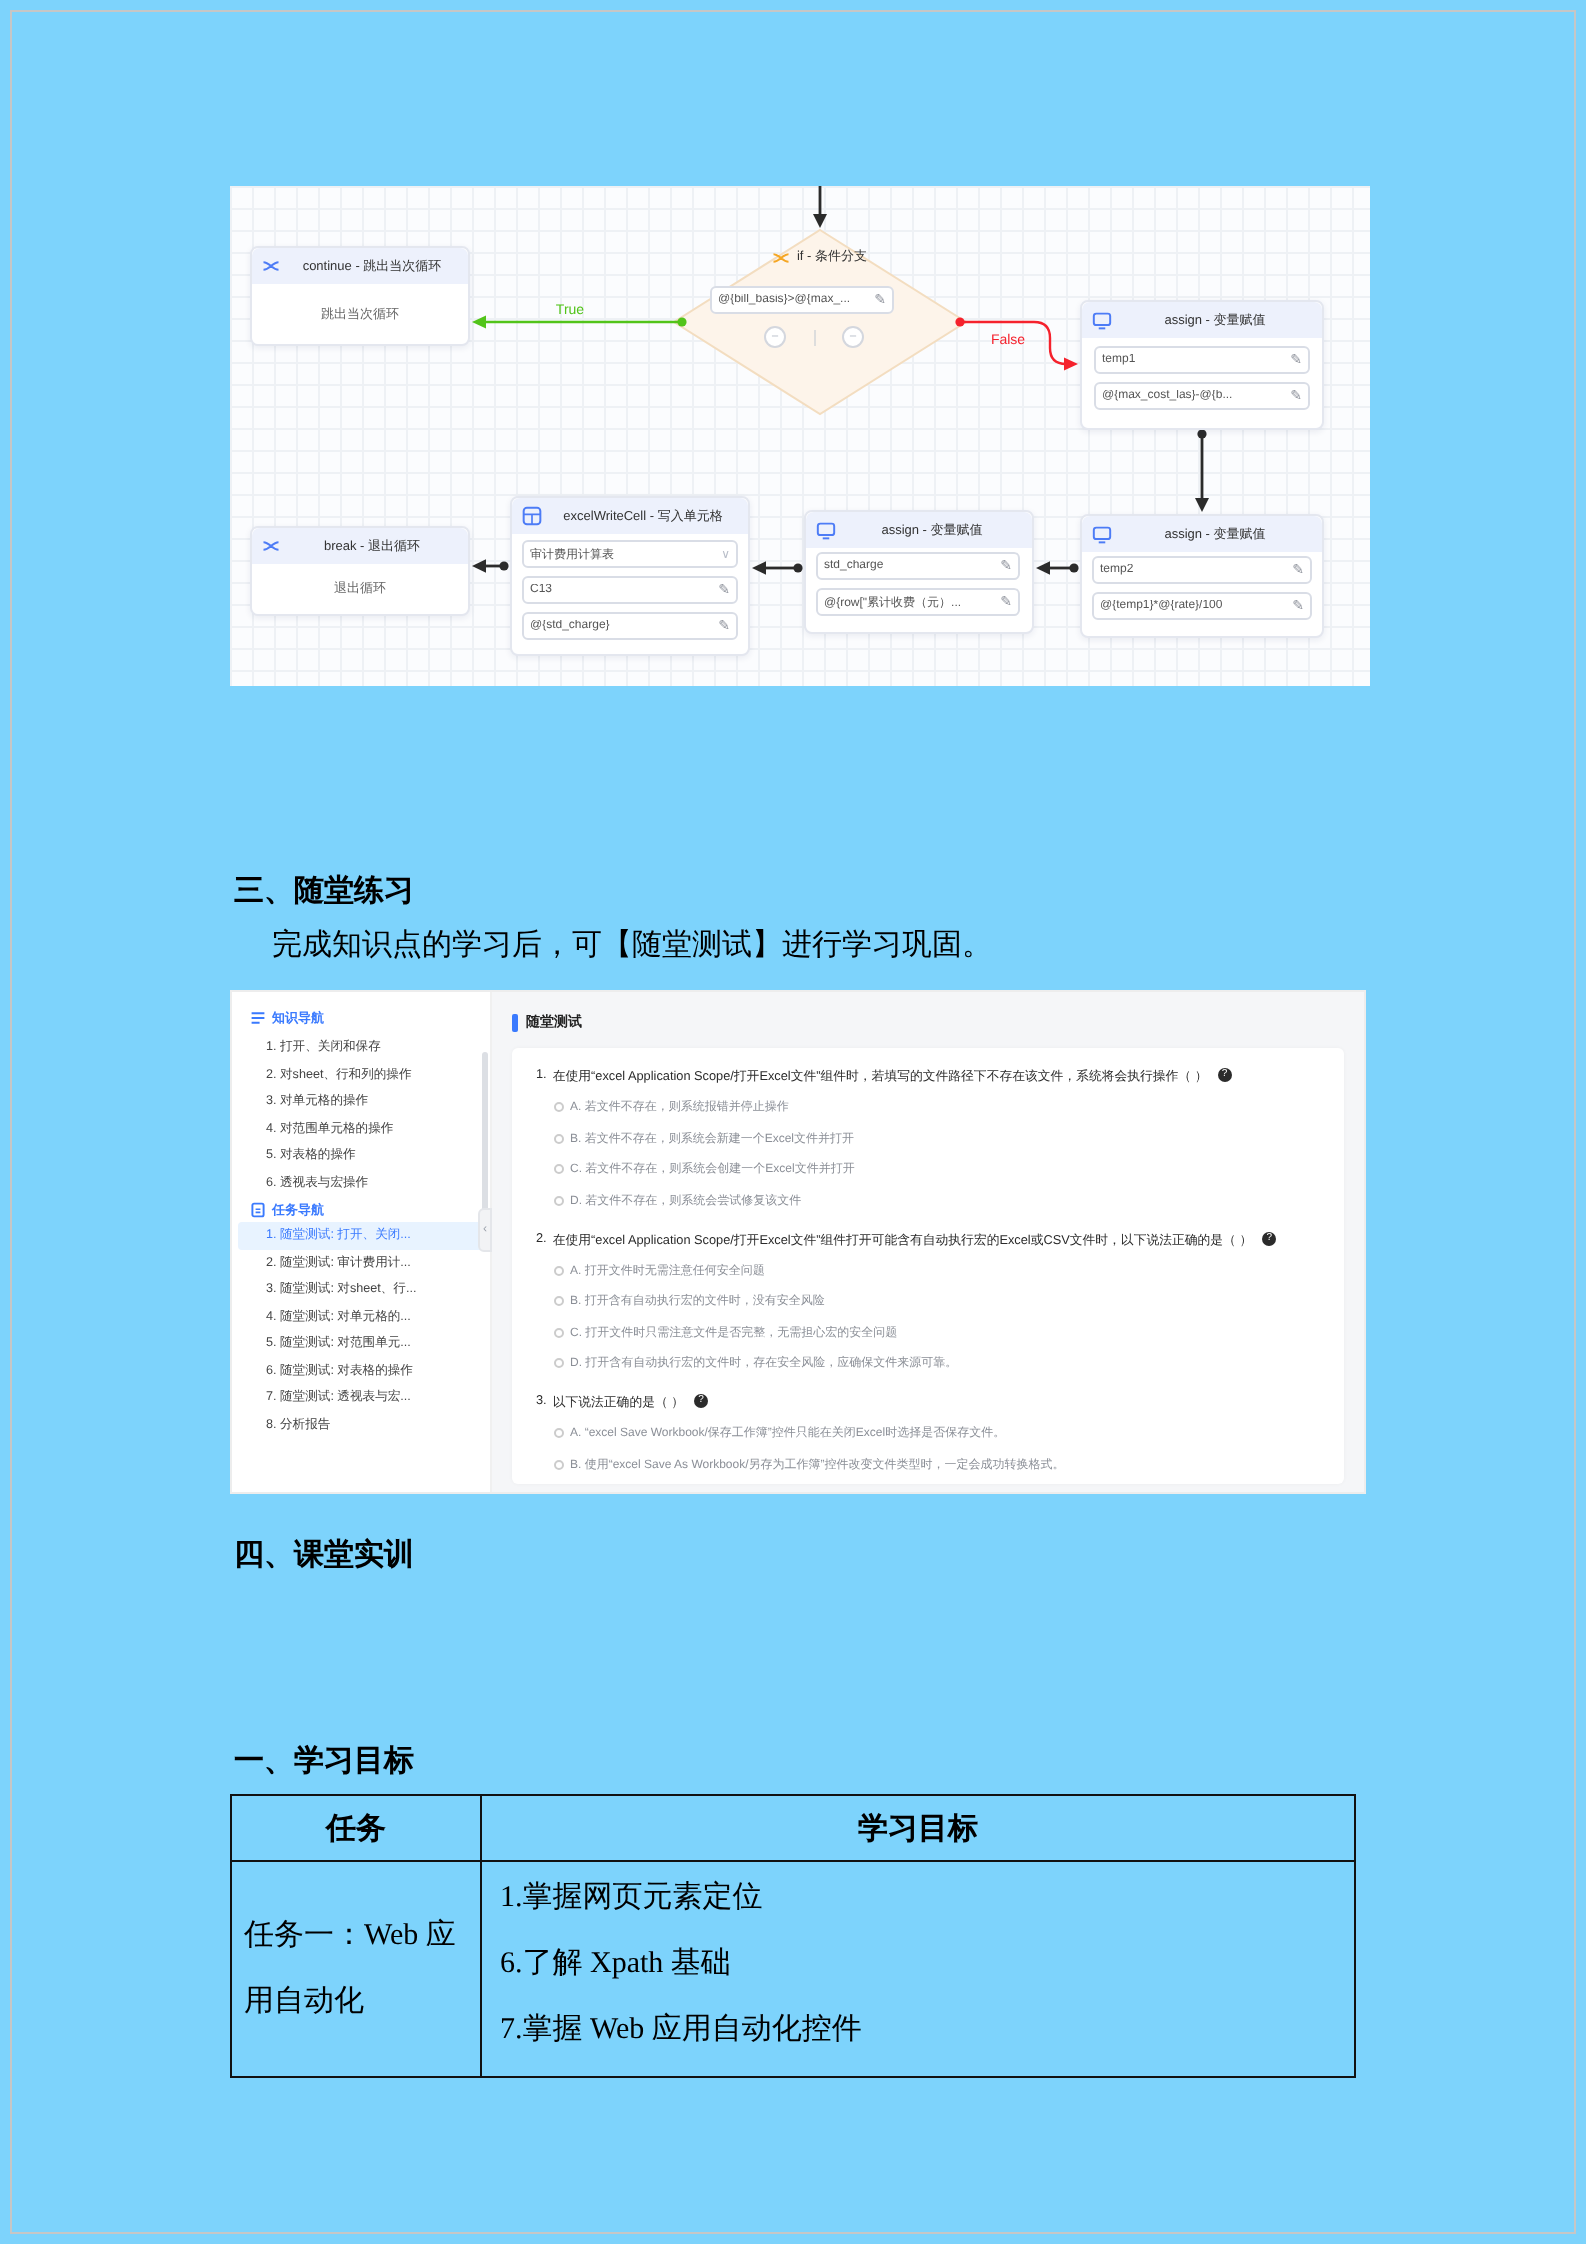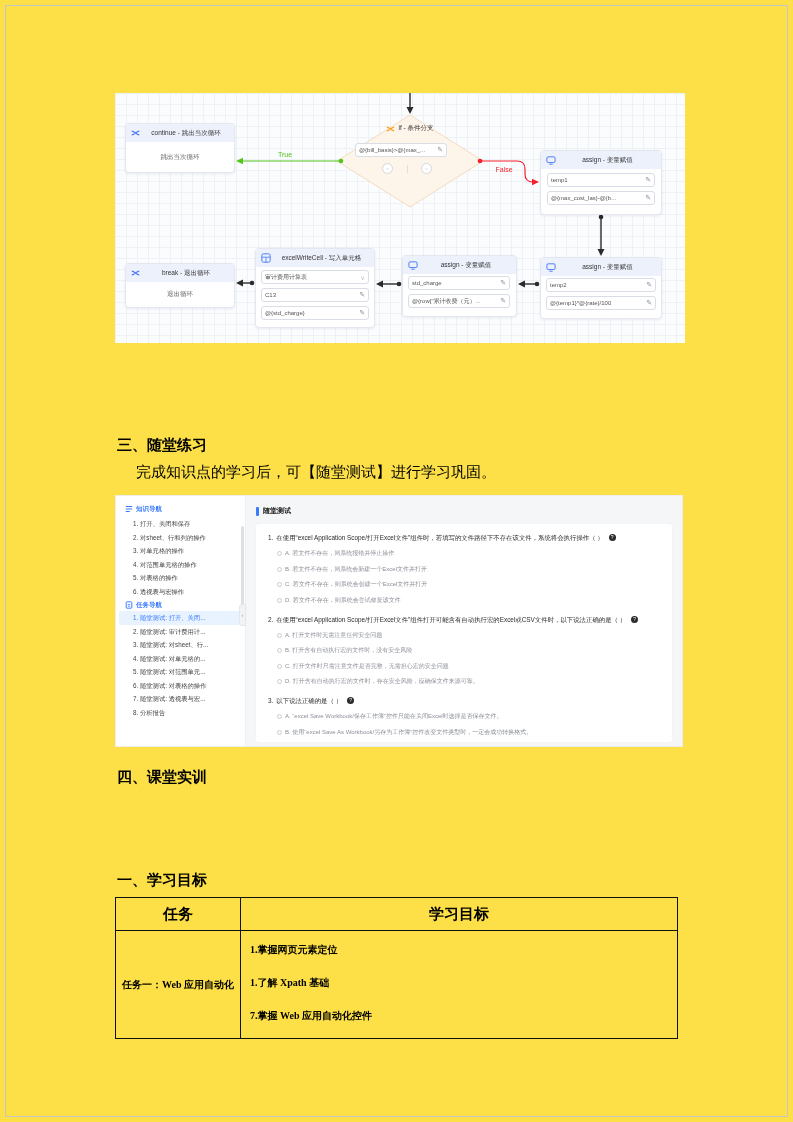--- a/index.html
+++ b/index.html
@@ -1,18 +1,18 @@
 <!DOCTYPE html>
 <html><head>
 <meta charset="utf-8">
 <style>
   * { margin:0; padding:0; box-sizing:border-box; }
   html,body { background:#fff; }
   body { width:793px; height:1122px; position:relative; font-family:"Liberation Sans",sans-serif; color:#000; }
-  .page { position:absolute; inset:0; background:#fde047; overflow:hidden; }
+  .page { position:absolute; inset:0; background:#7dd3fc; overflow:hidden; }
   .page-frame { position:absolute; inset:5px; border:1px solid #c6c6c6; pointer-events:none; }
 
   
   .flowchart { position:absolute; left:115px; top:93px; width:570px; height:250px;
     background-color:#fbfcfe;
     background-image:linear-gradient(#eef1f5 1px, transparent 1px),
                      linear-gradient(90deg,#eef1f5 1px, transparent 1px);
     background-size:11px 11px; }
   .fc-svg { position:absolute; left:0; top:0; }
   .fc-node { position:absolute; background:#fff; border:1px solid #e4e7ef; border-radius:4px;
@@ -62,21 +62,21 @@
   .q-help { flex:none; width:7px; height:7px; border-radius:50%; background:#2b2b2b; color:#fff; font-size:5px;
     line-height:7px; text-align:center; margin-left:2px; }
   .option { display:flex; align-items:center; gap:3px; margin:0 0 6.5px 9px; font-size:6px; color:#8b8f97; }
   .radio { flex:none; width:5px; height:5px; border:1px solid #ccc; border-radius:50%; background:#fff; }
 
   
   .obj-table { position:absolute; left:115px; top:897px; width:563px; border-collapse:collapse; table-layout:fixed;
     font-family:"Liberation Serif",serif; }
   .obj-table th, .obj-table td { border:1.5px solid #111; }
   .obj-table th { height:33px; font-size:15px; font-family:"Liberation Sans",sans-serif; font-weight:bold; text-align:center; vertical-align:middle;margin-top:20px; }
-  .obj-table td { font-size:10px; vertical-align:middle;font-weight:bold; }
+  .obj-table td { font-size:15px; vertical-align:middle; }
   .task-cell { padding:4px 4px 4px 6px; line-height:33px; }
   .goals-cell { padding:2px 4px 6px 9px; line-height:33px; vertical-align:top; }
 </style>
 </head>
 <body>
 
 <div class="page">
   <div class="page-frame"></div>
 
   <div class="flowchart">
@@ -364,20 +364,20 @@
       </colgroup>
     <tbody>
         <tr>
       <th>任务</th>
       <th>学习目标</th>
     </tr>
     <tr>
       <td class="task-cell">任务一：Web 应用自动化</td>
       <td class="goals-cell">
         <div>1.掌握网页元素定位</div>
-        <div>1.了解 Xpath 基础</div>
+        <div>6.了解 Xpath 基础</div>
         <div>7.掌握 Web 应用自动化控件</div>
       </td>
     </tr>
   </tbody>
     </table>
 
 </div>
 
 </body></html>

